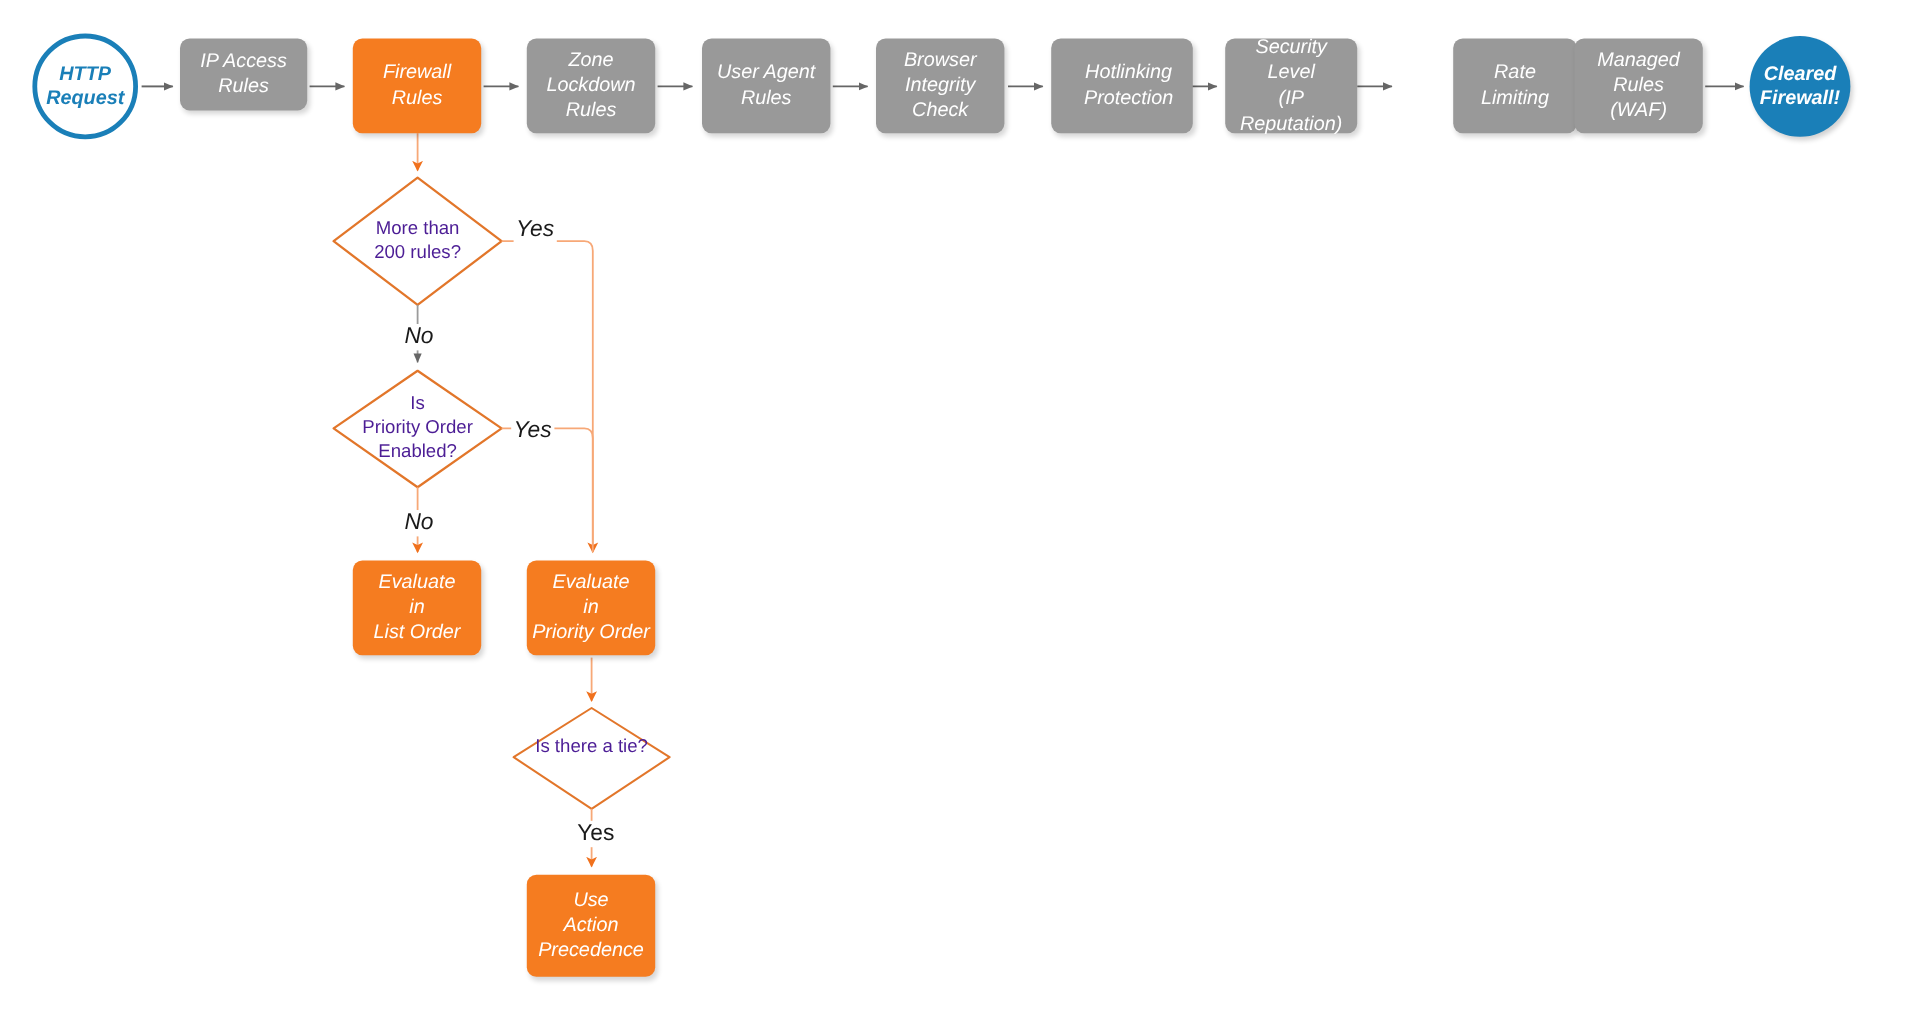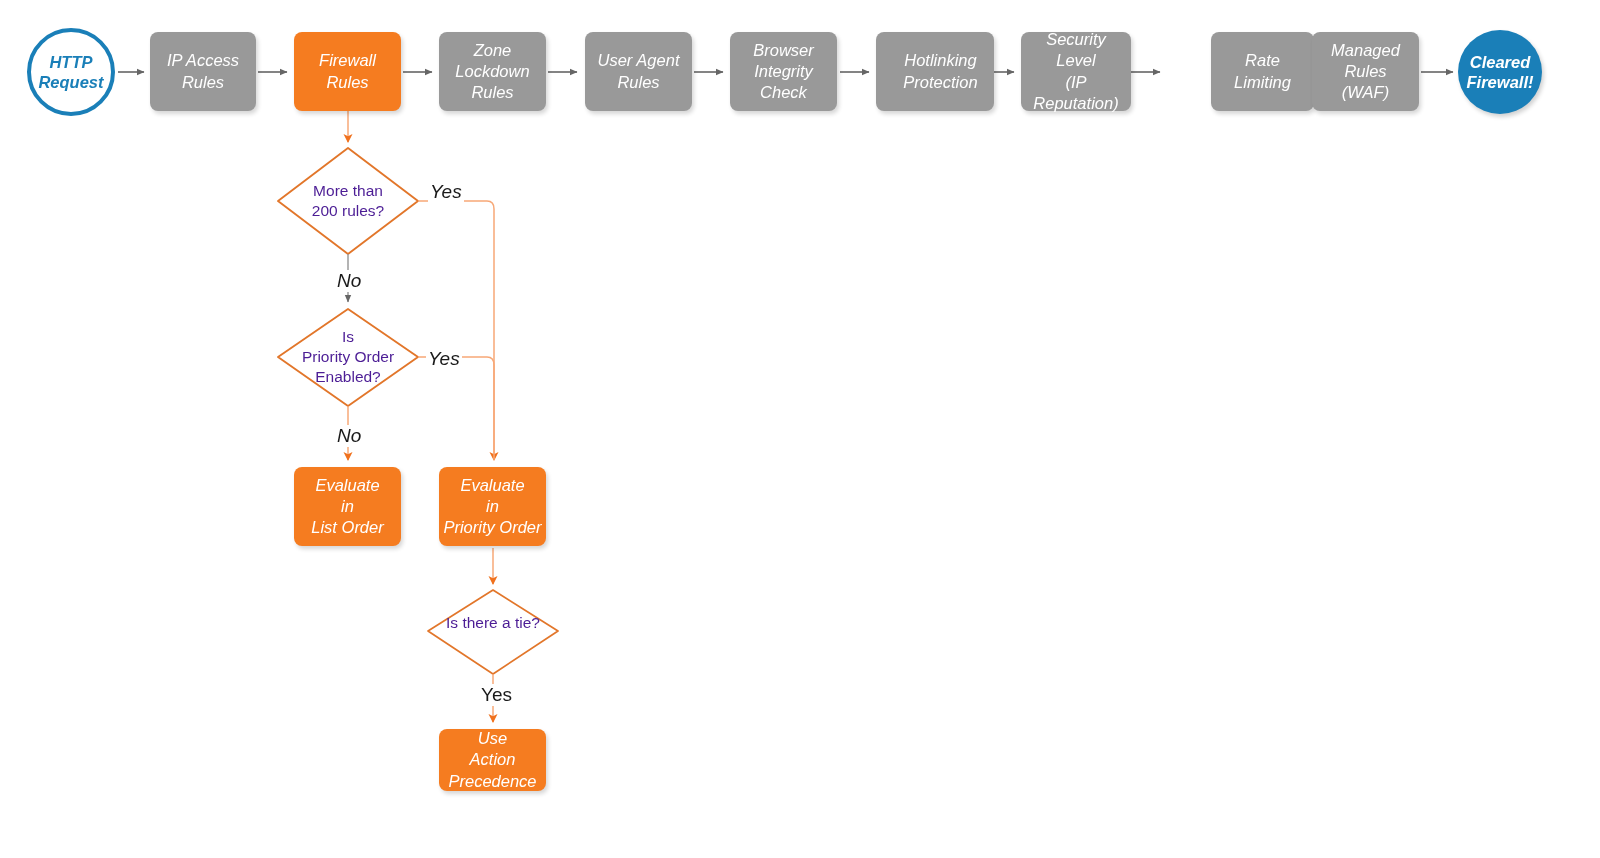--- a/index.html
+++ b/index.html
@@ -133,21 +133,21 @@
     <line x1="493" y1="548" x2="493" y2="584" stroke="#f7a877" stroke-width="1.5" marker-end="url(#arrow-orange)"></line>
 
     <path d="M493,590 L558,631 L493,674 L428,631 Z" fill="#ffffff" stroke="#e2762a" stroke-width="1.7" stroke-linejoin="round"></path>
 
     <line x1="493" y1="674" x2="493" y2="722" stroke="#f7a877" stroke-width="1.5" marker-end="url(#arrow-orange)"></line>
   </svg>
 
   <div class="terminal-circle circle-start" style="left:27px; top:28px; width:88px; height:88px;">HTTP
 Request</div>
 
-  <div class="pipeline-box box-gray" style="left:150px; top:32px; width:106px; height:79px;">IP Access
+  <div class="pipeline-box box-gray" style="left:150px; top:32px; width:106px; height:60px;">IP Access
 Rules</div>
 
   <div class="pipeline-box box-orange" style="left:294px; top:32px; width:107px; height:79px;">Firewall
 Rules</div>
 
   <div class="pipeline-box box-gray" style="left:439px; top:32px; width:107px; height:79px;">Zone
 Lockdown
 Rules</div>
 
   <div class="pipeline-box box-gray" style="left:585px; top:32px; width:107px; height:79px;">User Agent
@@ -184,21 +184,21 @@
   <div class="diamond-text" style="left:425px; top:594px; width:136px; height:32px;margin-top:13px;">Is there a tie?</div>
 
   <div class="pipeline-box box-orange" style="left:294px; top:467px; width:107px; height:79px;">Evaluate
 in
 List Order</div>
 
   <div class="pipeline-box box-orange" style="left:439px; top:467px; width:107px; height:79px;">Evaluate
 in
 Priority Order</div>
 
-  <div class="pipeline-box box-orange" style="left:439px; top:729px; width:107px; height:62px;">Use
+  <div class="pipeline-box box-orange" style="left:439px; top:729px; width:107px; height:85px;">Use
 Action
 Precedence</div>
 
   <div class="edge-label" style="left:428px; top:181px;">Yes</div>
 
   <div class="edge-label" style="left:335px; top:270px;">No</div>
 
   <div class="edge-label" style="left:426px; top:348px;">Yes</div>
 
   <div class="edge-label" style="left:335px; top:425px;">No</div>

